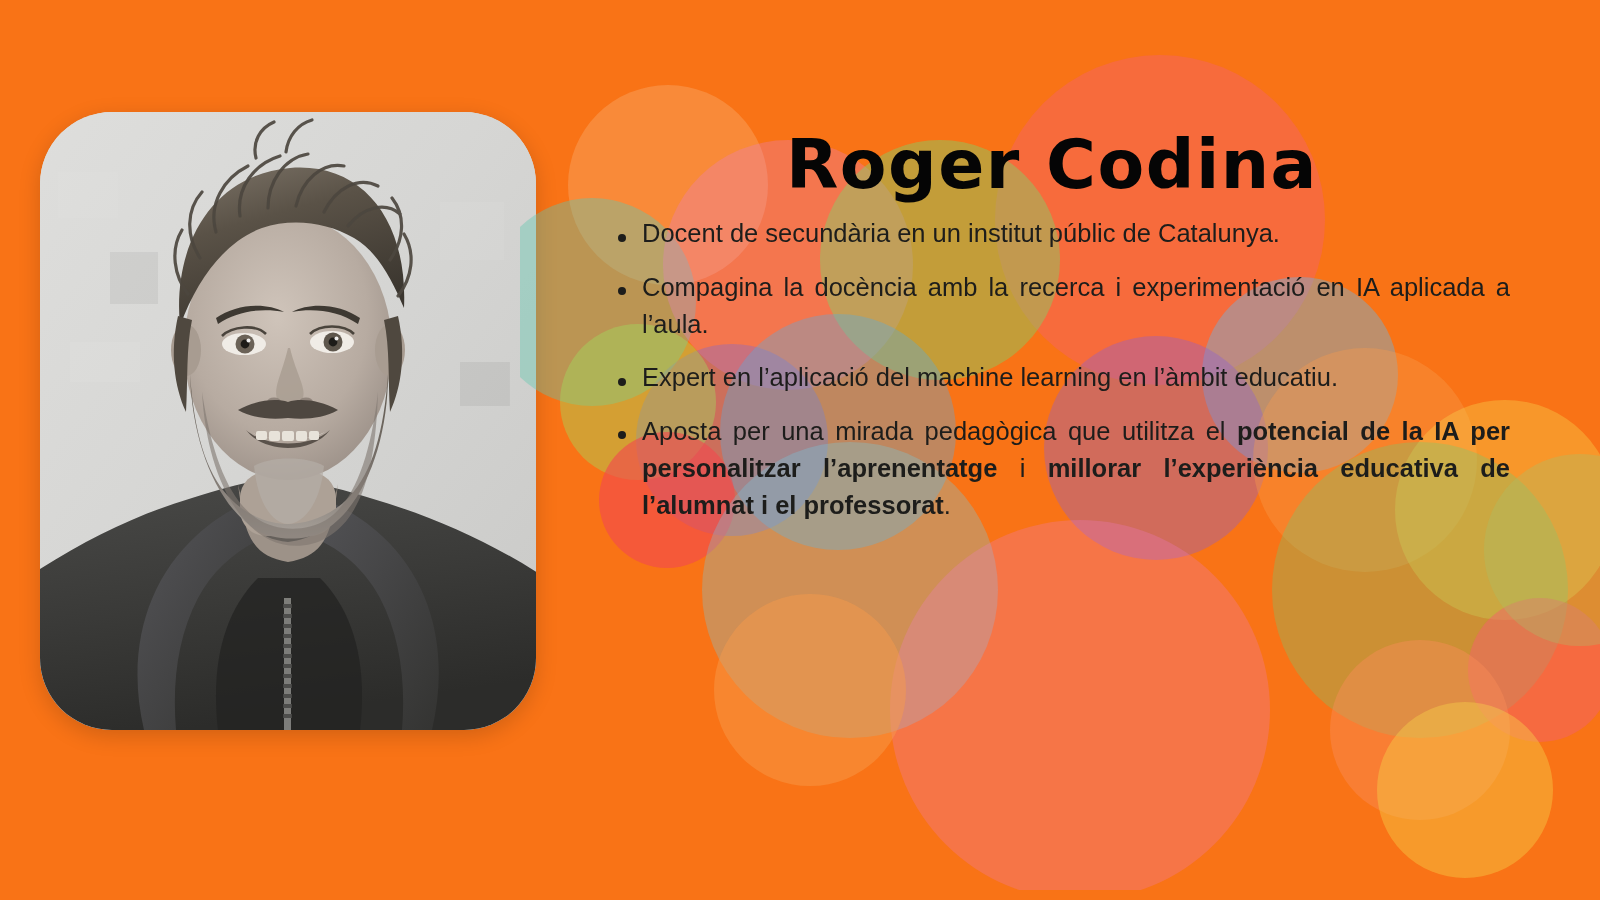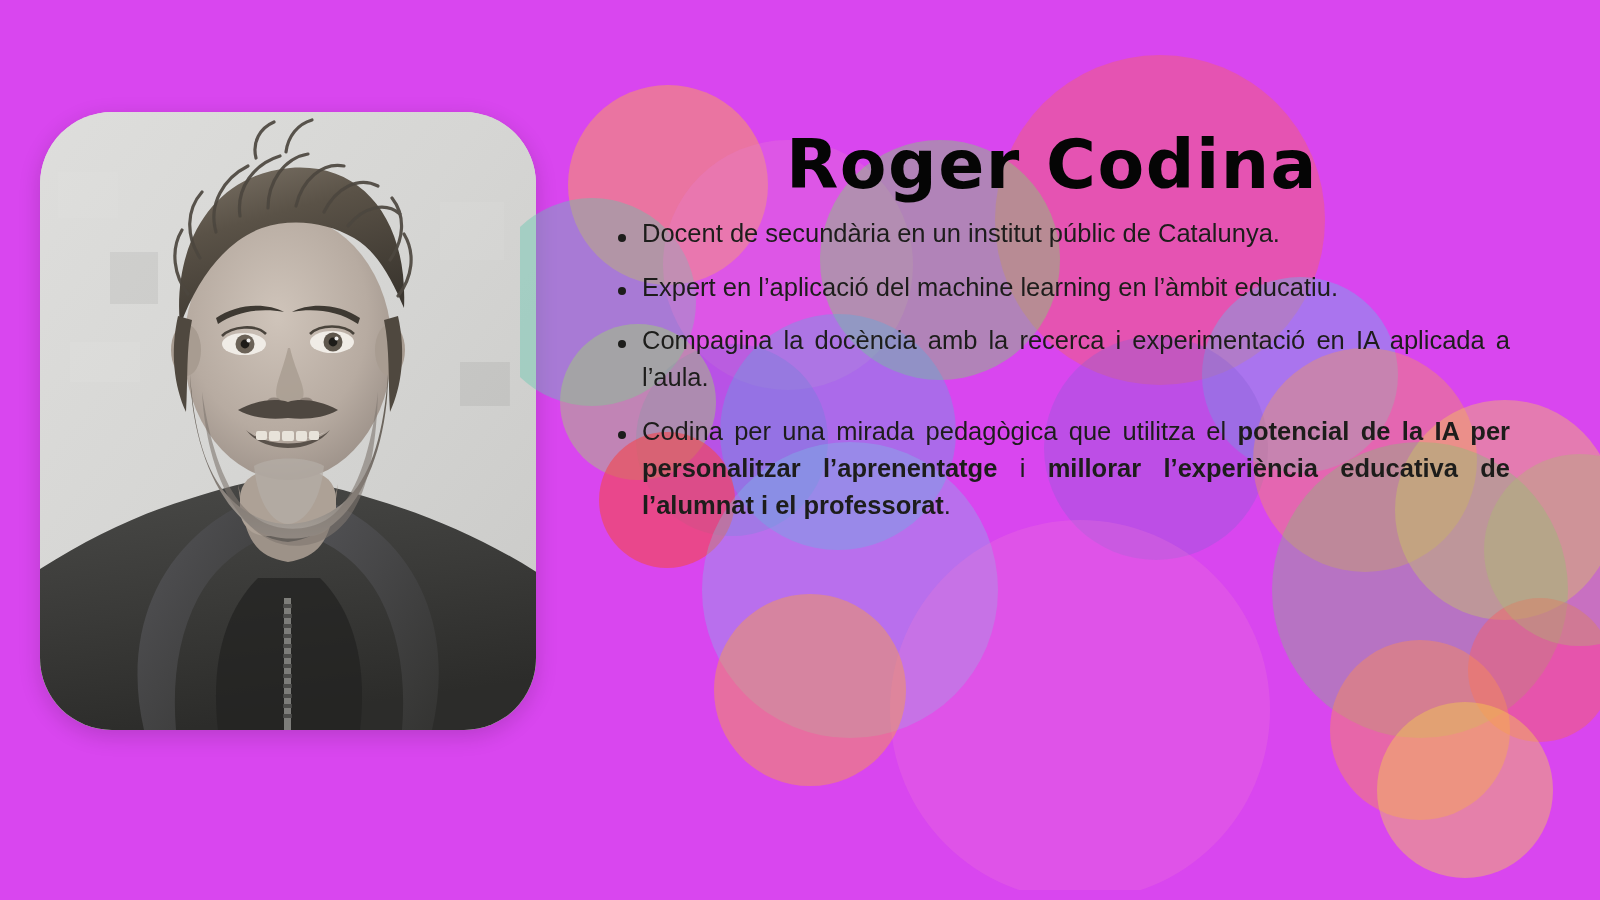--- a/index.html
+++ b/index.html
@@ -57,21 +57,21 @@
     content:"";
     position:absolute;left:18px;top:.72em;
     width:8px;height:8px;border-radius:50%;
     background:#1d1d1b;
   }
   ul#bio-list>li b{font-weight:bold;}
 </style>
 </head>
 <body>
 
-<div id="slide" style="background: #d946ef;">
+<div id="slide" style="background: #f97316;">
 
   <div id="photo-card" role="img" aria-label="Grayscale portrait photograph of a smiling bearded man wearing a dark hooded sweatshirt" style="border-radius: 72px;">
     <svg viewBox="0 0 496 618" preserveAspectRatio="xMidYMid slice" aria-hidden="true">
       <defs>
         <linearGradient id="wallG" x1="0" y1="0" x2="1" y2="1">
           <stop offset="0%" stop-color="#dededc"></stop>
           <stop offset="45%" stop-color="#d6d6d4"></stop>
           <stop offset="100%" stop-color="#c9c9c7"></stop>
         </linearGradient>
         <linearGradient id="hoodG" x1="0" y1="0" x2="0.3" y2="1">
@@ -237,19 +237,19 @@
         <circle cx="900" cy="700" r="90" fill="#F98C58" opacity="0.46"></circle>
         <circle cx="945" cy="760" r="88" fill="#F6D14B" opacity="0.42"></circle>
         <circle cx="1060" cy="520" r="96" fill="#A8C26A" opacity="0.34"></circle>
       </svg>
   </div>
 
   <div id="content">
     <h1 id="page-title" style="color: rgb(5, 5, 5);">Roger Codina</h1>
     <ul id="bio-list" style="color: rgb(29, 29, 27);">
         <li><span>Docent de secundària en un institut públic de Catalunya.</span></li>
+        <li><span>Compagina la docència amb la recerca i experimentació en IA aplicada a l’aula.</span></li>
         <li><span>Expert en l’aplicació del machine learning en l’àmbit educatiu.</span></li>
-        <li><span>Compagina la docència amb la recerca i experimentació en IA aplicada a l’aula.</span></li>
-        <li><span>Codina per una mirada pedagògica que utilitza el </span><b>potencial de la IA per personalitzar l’aprenentatge</b><span> i </span><b>millorar l’experiència educativa de l’alumnat i el professorat</b><span>.</span></li>
+        <li><span>Aposta per una mirada pedagògica que utilitza el </span><b>potencial de la IA per personalitzar l’aprenentatge</b><span> i </span><b>millorar l’experiència educativa de l’alumnat i el professorat</b><span>.</span></li>
       </ul>
   </div>
 
 </div>
 
 </body></html>

